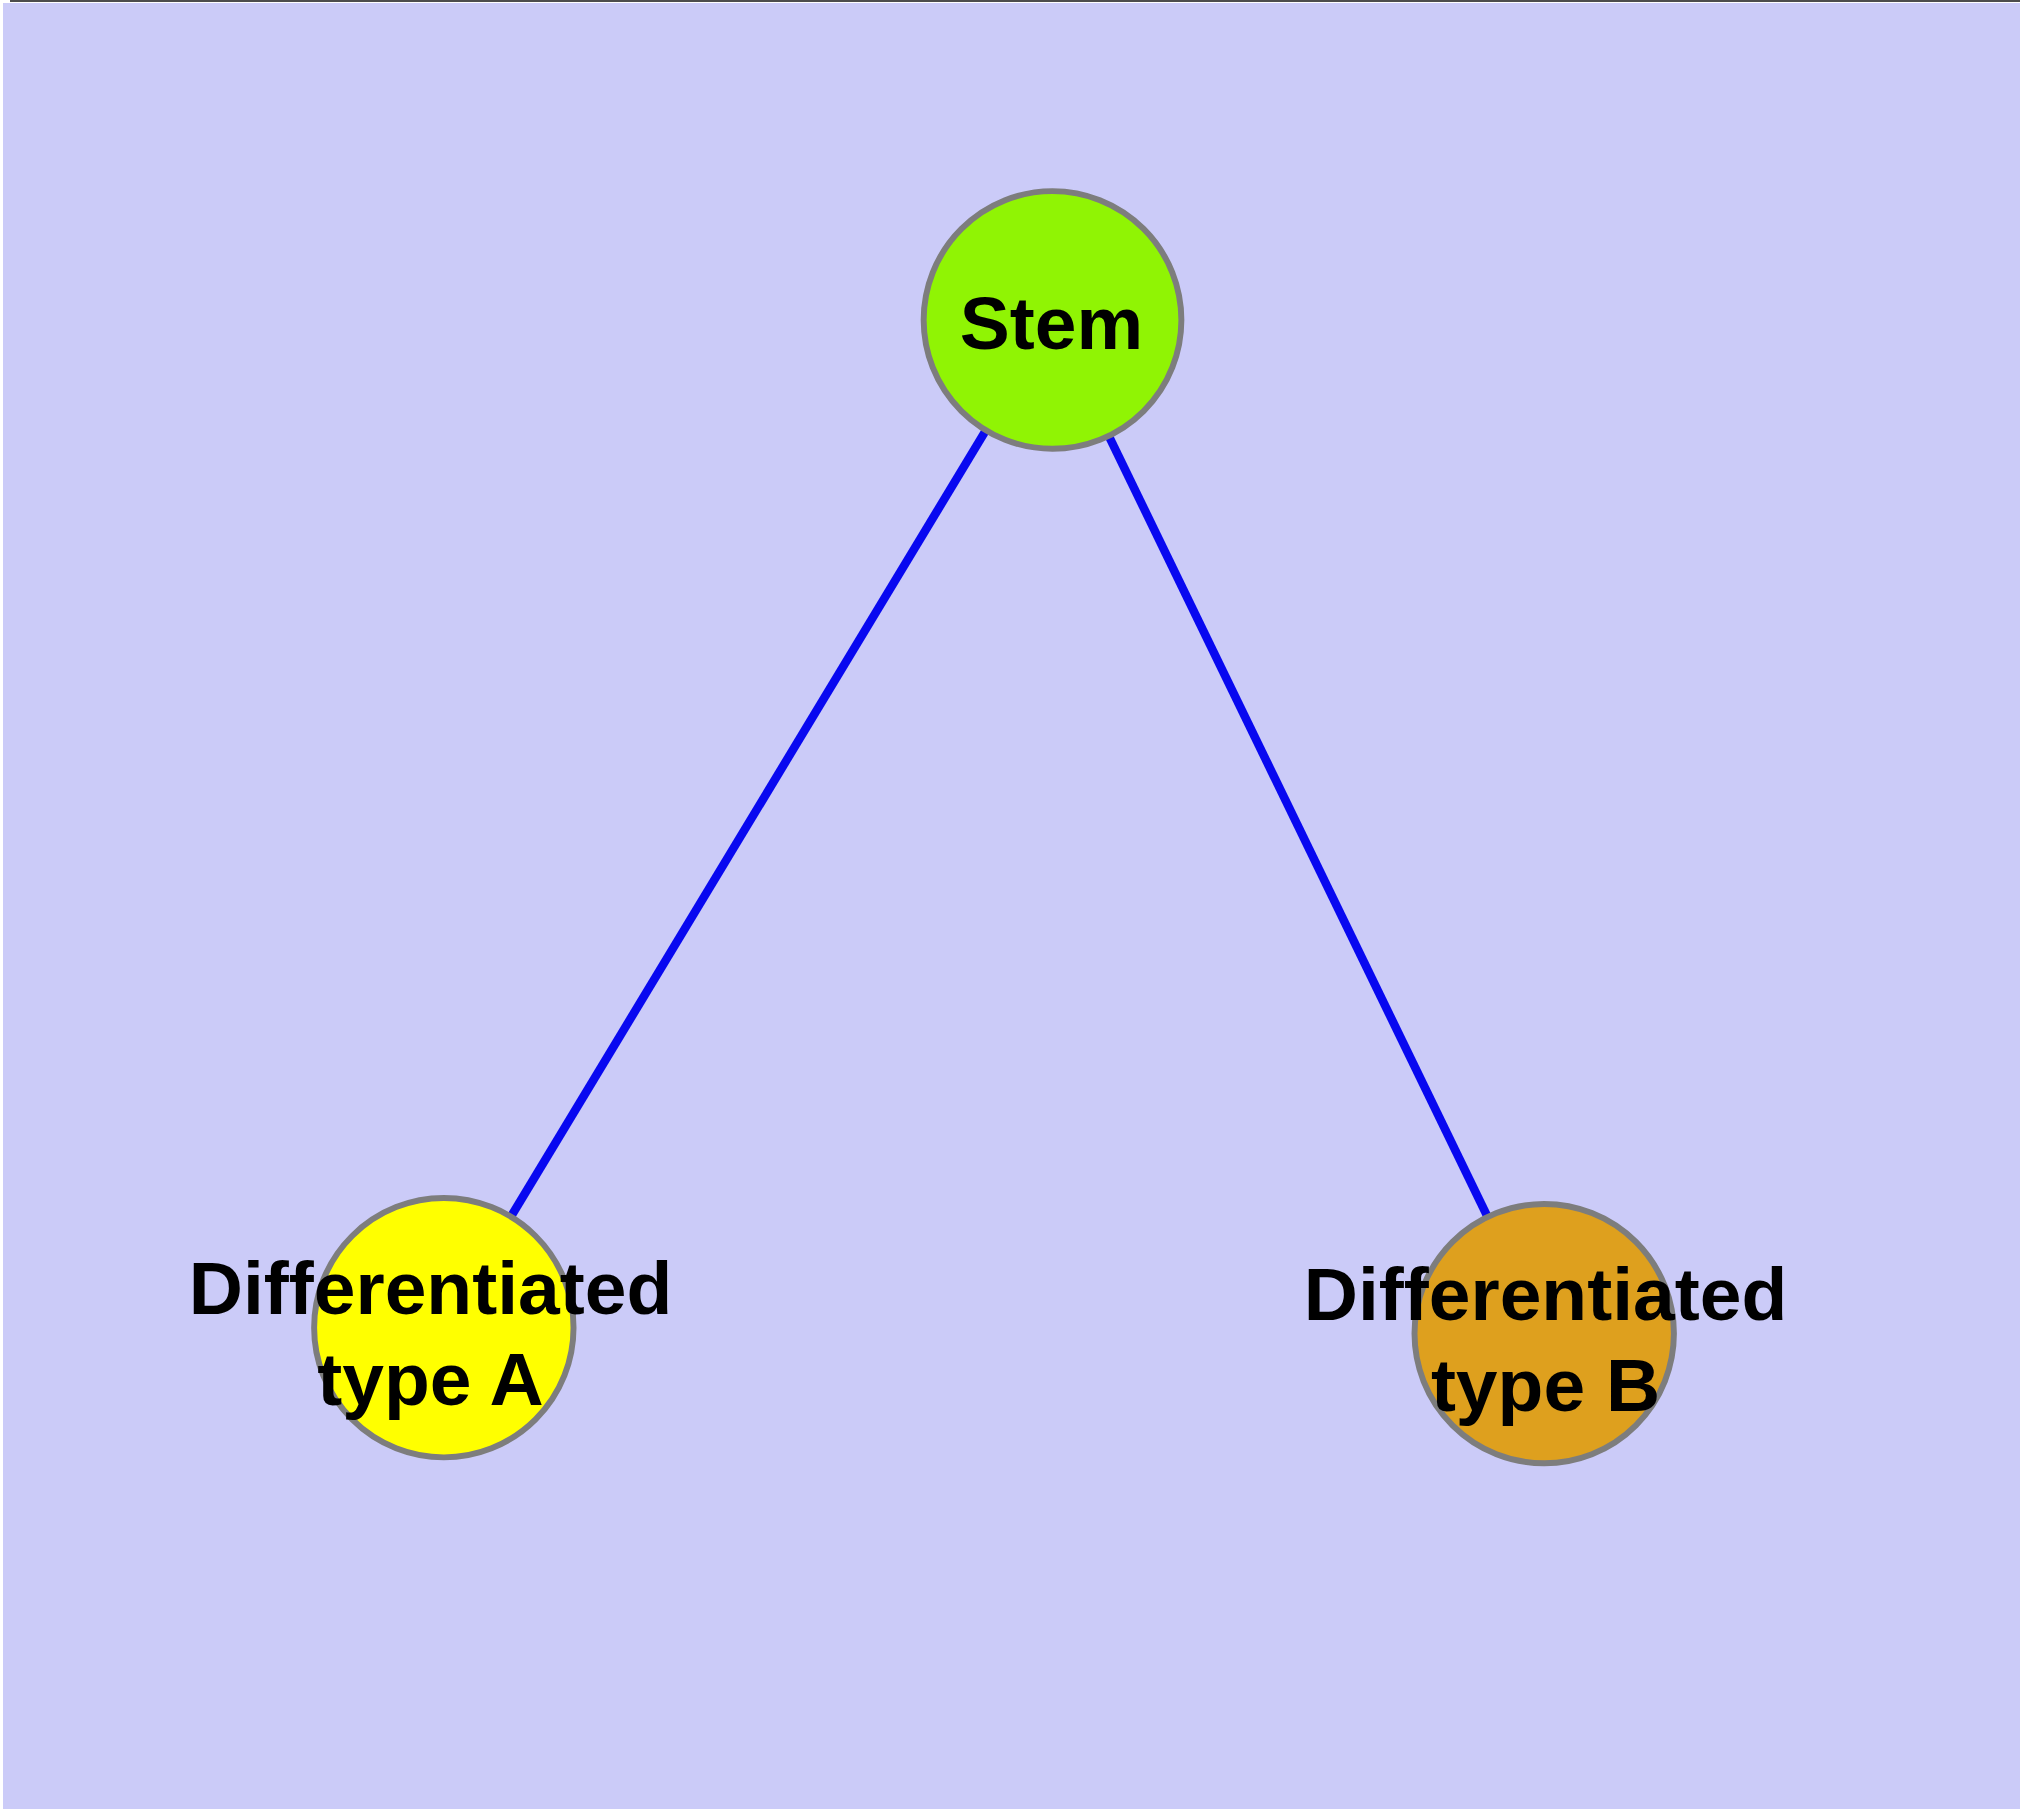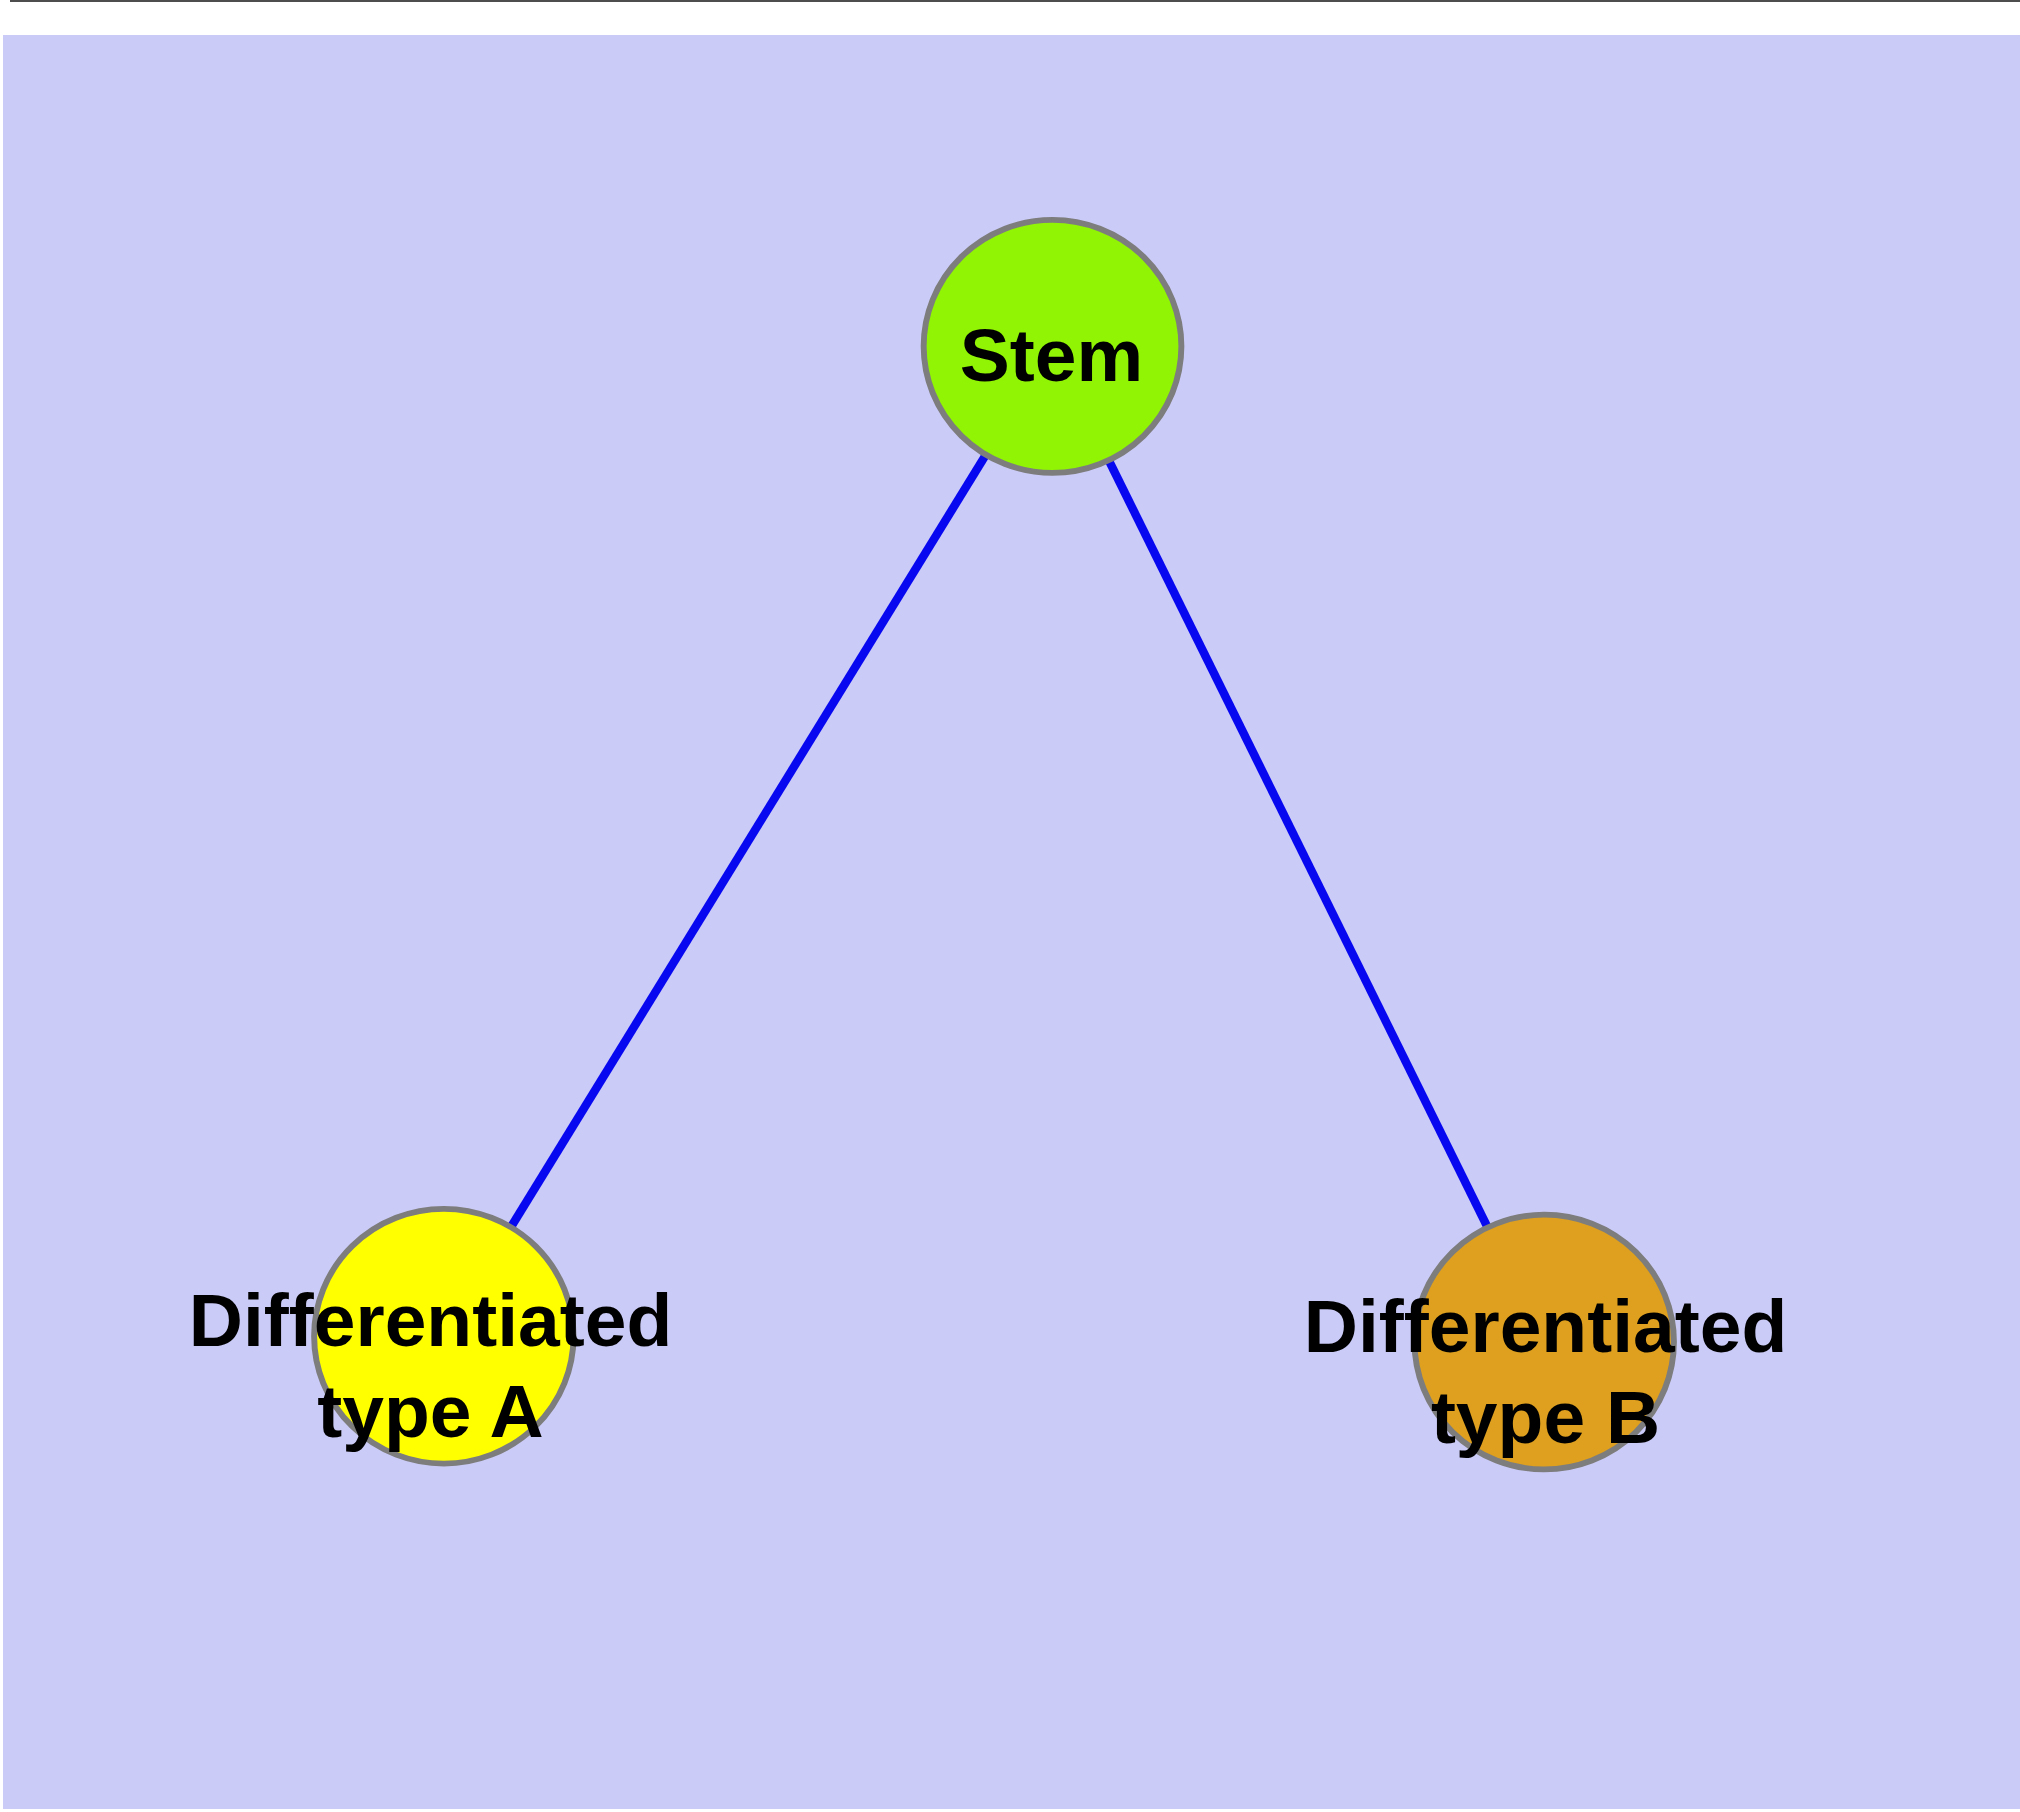--- a/index.html
+++ b/index.html
@@ -47,21 +47,21 @@
     text-align: center;
     white-space: pre-line;
     z-index: 2;
   }
 </style>
 </head>
 <body style="background: rgb(255, 255, 255);">
 
 <div class="top-hairline" style="background: rgb(77, 77, 77);"></div>
 
-<div class="diagram-canvas" style="background: rgb(203, 203, 248); margin-top: 32px;">
+<div class="diagram-canvas" style="background: rgb(203, 203, 248);">
   <svg class="graph-svg" viewBox="0 0 2381 2130" preserveAspectRatio="none">
     <g>
       <line stroke-linecap="butt" x1="1238" y1="374" x2="520" y2="1563" stroke="#0808F0" stroke-width="10"></line>
       <line stroke-linecap="butt" x1="1238" y1="374" x2="1818" y2="1570" stroke="#0808F0" stroke-width="10"></line>
     </g>
     <g>
       <circle cx="1238" cy="374" r="152" fill="#90F404" stroke="#7D7D7D" stroke-width="7"></circle>
       <circle cx="520" cy="1563" r="153" fill="#FFFF00" stroke="#7D7D7D" stroke-width="7"></circle>
       <circle cx="1818" cy="1570" r="153" fill="#DEA01E" stroke="#7D7D7D" stroke-width="7"></circle>
     </g>

